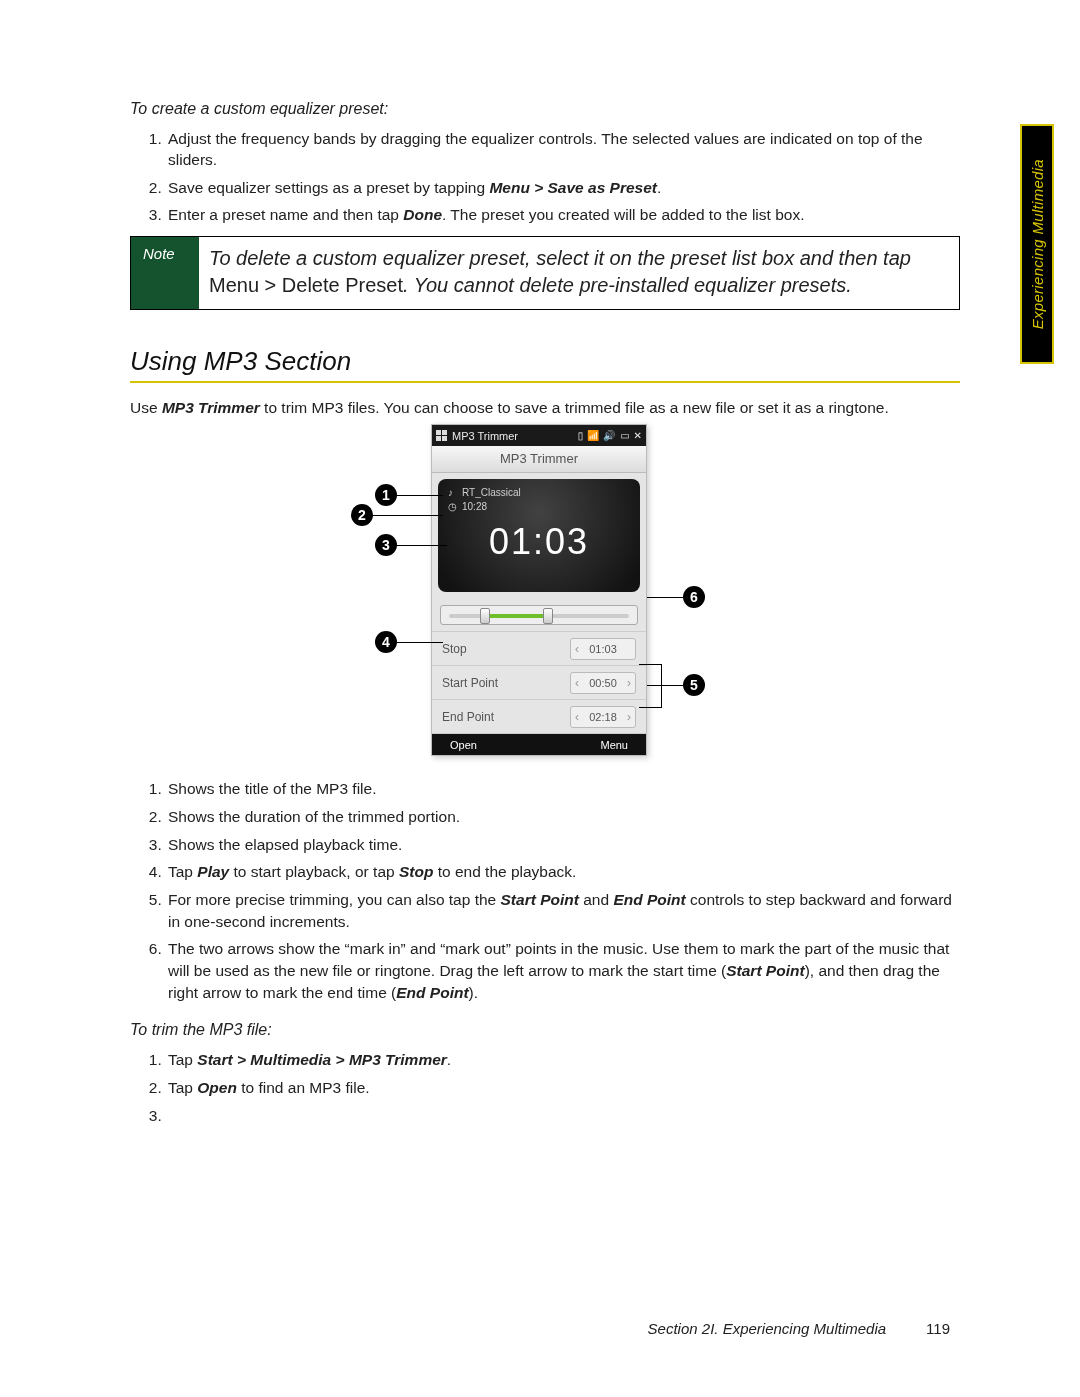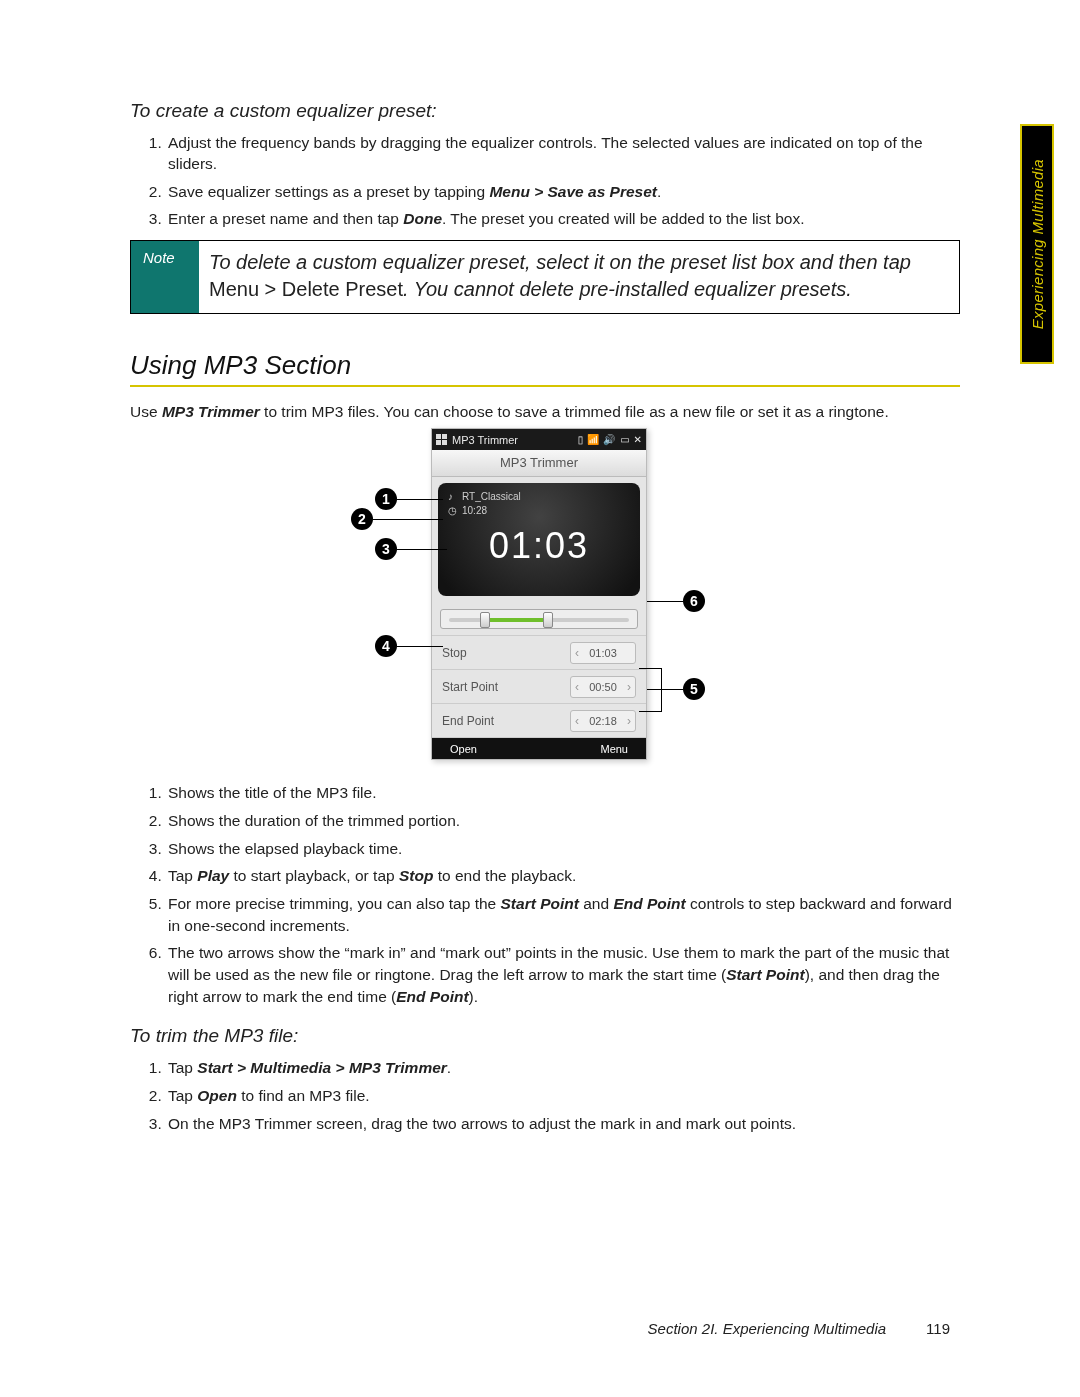--- a/index.html
+++ b/index.html
@@ -1,26 +1,26 @@
 <!DOCTYPE html>
 <html><head>
 <meta charset="utf-8">
 <style>
   * { box-sizing: border-box; margin: 0; padding: 0; }
   html, body { width: 1080px; height: 1397px; background: #fff; font-family: Arial, Helvetica, sans-serif; color: #222; }
   .page { position: relative; width: 1080px; height: 1397px; }
   .content { position: absolute; left: 130px; top: 100px; width: 830px; }
   .side-tab-wrap { position: absolute; right: 26px; top: 124px; width: 34px; height: 240px; border: 2px solid #d6c400; background: #000; display: flex; align-items: center; justify-content: center; }
   .side-tab { color: #d6c400; font-style: italic; font-family: Arial, sans-serif; font-size: 15px; writing-mode: vertical-rl; transform: rotate(180deg); letter-spacing: 0.3px; }
-  .intro-italic { font-style: italic; font-size: 19px; margin-bottom: 10px; }
+  .intro-italic { font-style: italic; font-size: 16px; margin-bottom: 10px; }
   ol.firstlist { list-style: decimal; padding-left: 36px; font-size: 15.5px; line-height: 1.38; }
   ol.firstlist > li { padding-left: 2px; margin-bottom: 6px; }
   .bolditalic { font-weight: bold; font-style: italic; }
   .note-box { border: 1.5px solid #000; margin-top: 10px; display: flex; }
-  .note-label { background: #0f766e; color: #fff; font-style: italic; font-size: 15px; width: 68px; display: flex; align-items: flex-start; padding: 8px 10px 8px 12px; }
+  .note-label { background: #14532d; color: #fff; font-style: italic; font-size: 15px; width: 68px; display: flex; align-items: flex-start; padding: 8px 10px 8px 12px; }
   .note-body { font-style: italic; font-size: 20px; padding: 8px 14px 10px 10px; line-height: 1.35; flex: 1; }
   .note-body .upright { font-style: normal; }
   h2.section { font-style: italic; font-weight: 400; font-size: 26px; margin-top: 36px; color: #111; }
   .yline { height: 2px; background: #d6c400; margin-top: 4px; margin-bottom: 14px; }
   p.body { font-size: 15.5px; line-height: 1.4; margin-bottom: 4px; }
   
   .phone-area { position: relative; width: 520px; height: 340px; margin: 6px auto 14px auto; }
   .phone { position: absolute; left: 146px; top: 0; width: 216px; height: 332px; border: 1px solid #bbb; box-shadow: 2px 2px 6px rgba(0,0,0,0.2); background: #e5e5e5; display: flex; flex-direction: column; overflow: hidden; }
   .statusbar { height: 22px; background: #1a1a1a; color: #eaeaea; display: flex; align-items: center; font-size: 11px; padding: 0 4px; justify-content: space-between; }
   .statusbar .stat-left { display: flex; align-items: center; gap: 4px; }
@@ -197,21 +197,20 @@
   <div class="intro-italic" style="margin-top:18px;">To trim the MP3 file:</div>
 
   <ol class="legend">
     <li>
       <span>Tap </span><span class="bolditalic">Start &gt; Multimedia &gt; MP3 Trimmer</span><span>.</span>
     </li>
     <li>
       <span>Tap </span><span class="bolditalic">Open</span><span> to find an MP3 file.</span>
     </li>
     <li>
-      <span>On the MP3 Trimmer screen, drag the two arrows to adjust the mark in and mark out points.</span>
       <ul class="square">
       </ul>
     </li>
   </ol>
 
 </div>
 
 <div class="footer">
   <span>Section 2I. Experiencing Multimedia</span>
   <span class="pnum">119</span>

